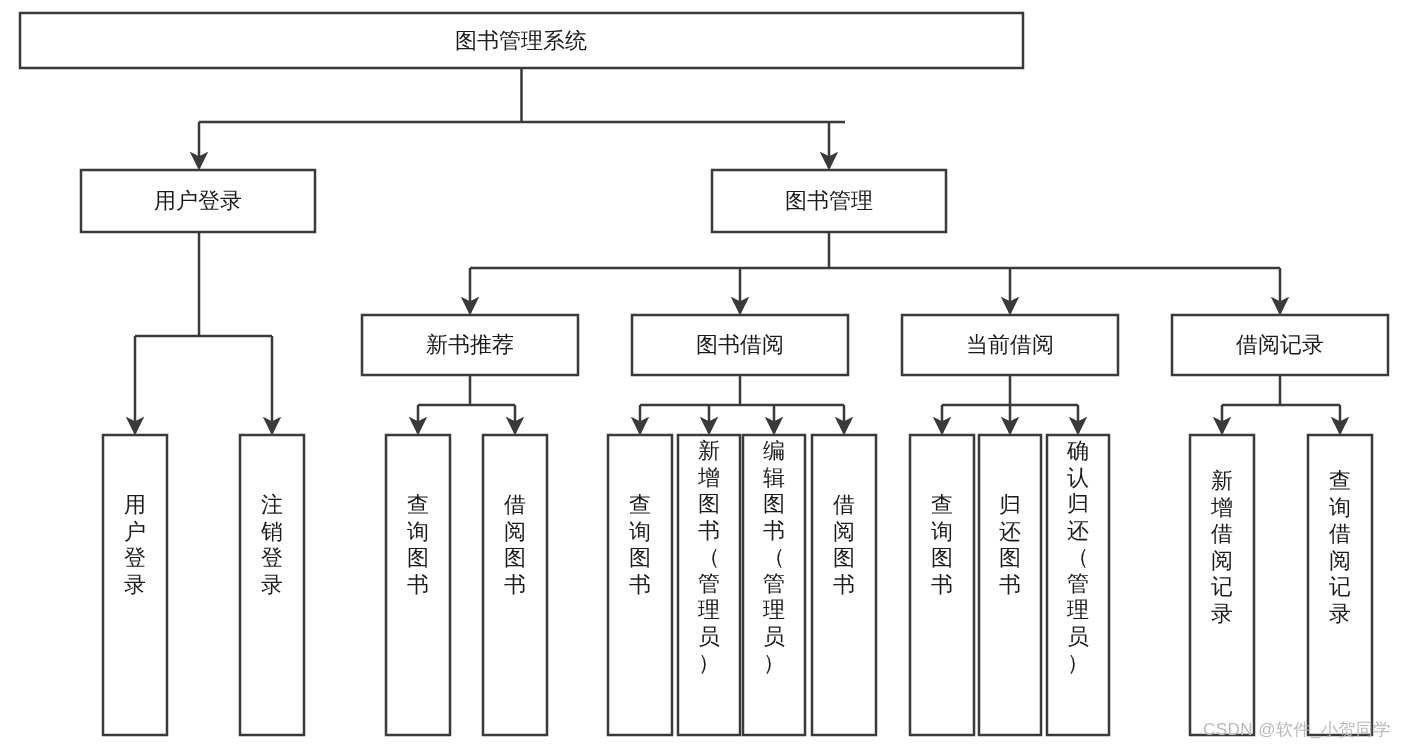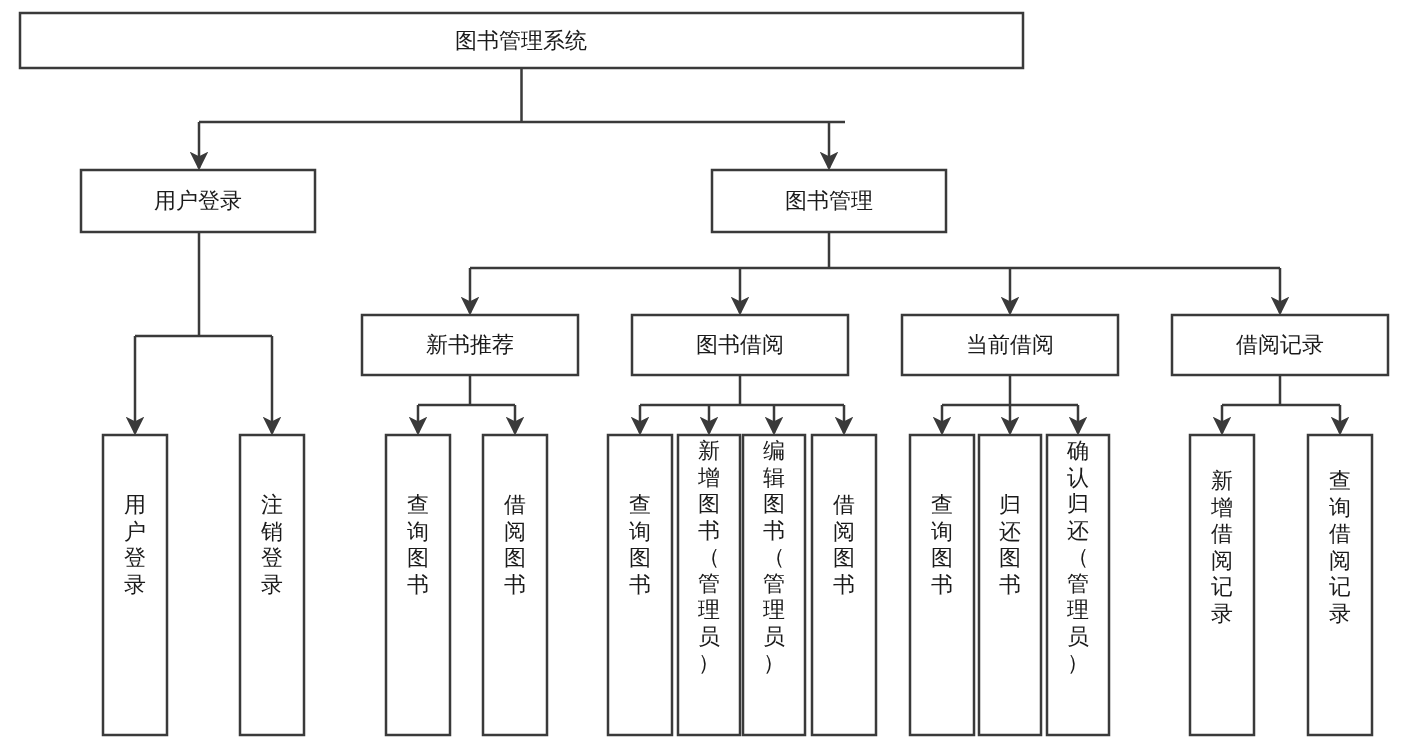--- a/index.html
+++ b/index.html
@@ -194,13 +194,14 @@
     <g>
       <rect class="node-rect" x="1190" y="435" width="64" height="300"></rect>
       <text class="node-label-v" x="1222" y="488"><tspan x="1222" dy="0">新</tspan><tspan x="1222" dy="26.5">增</tspan><tspan x="1222" dy="26.5">借</tspan><tspan x="1222" dy="26.5">阅</tspan><tspan x="1222" dy="26.5">记</tspan><tspan x="1222" dy="26.5">录</tspan></text>
     </g>
     <g>
       <rect class="node-rect" x="1308" y="435" width="64" height="300"></rect>
       <text class="node-label-v" x="1340" y="488"><tspan x="1340" dy="0">查</tspan><tspan x="1340" dy="26.5">询</tspan><tspan x="1340" dy="26.5">借</tspan><tspan x="1340" dy="26.5">阅</tspan><tspan x="1340" dy="26.5">记</tspan><tspan x="1340" dy="26.5">录</tspan></text>
     </g>
   </svg>
 
+  <div class="watermark">CSDN @软件_小贺同学</div>
 </div>
 
 </body></html>

